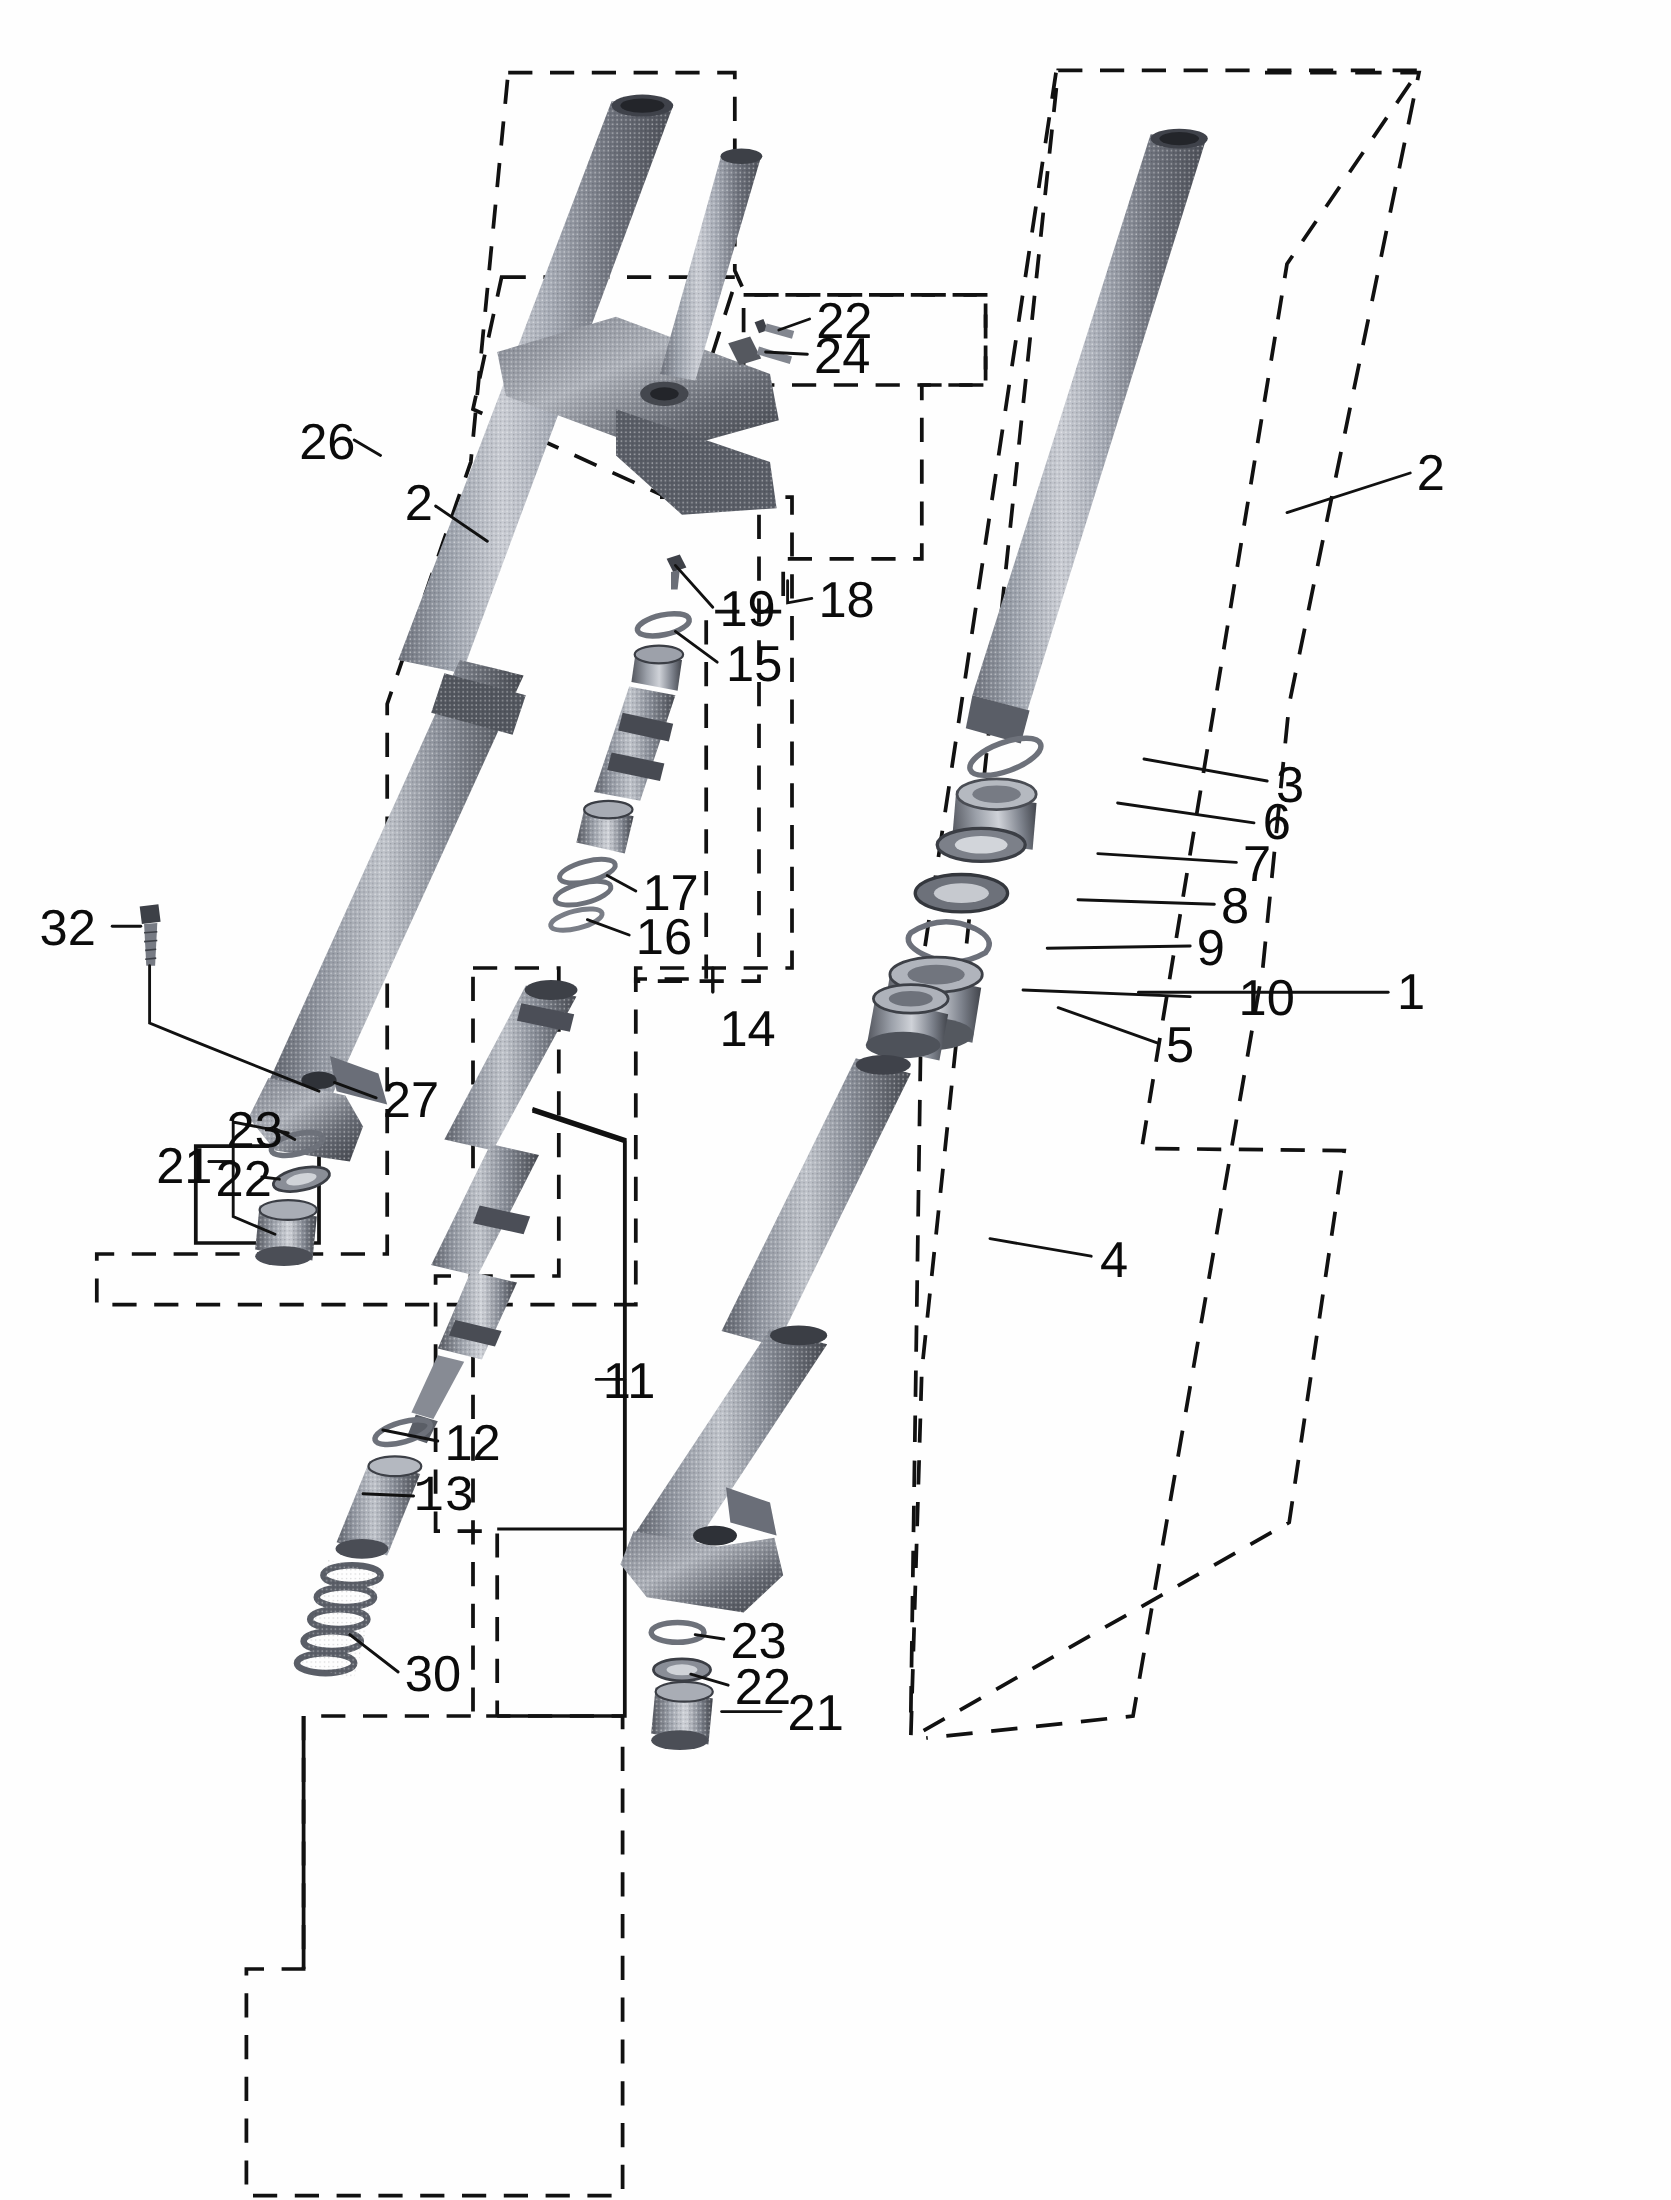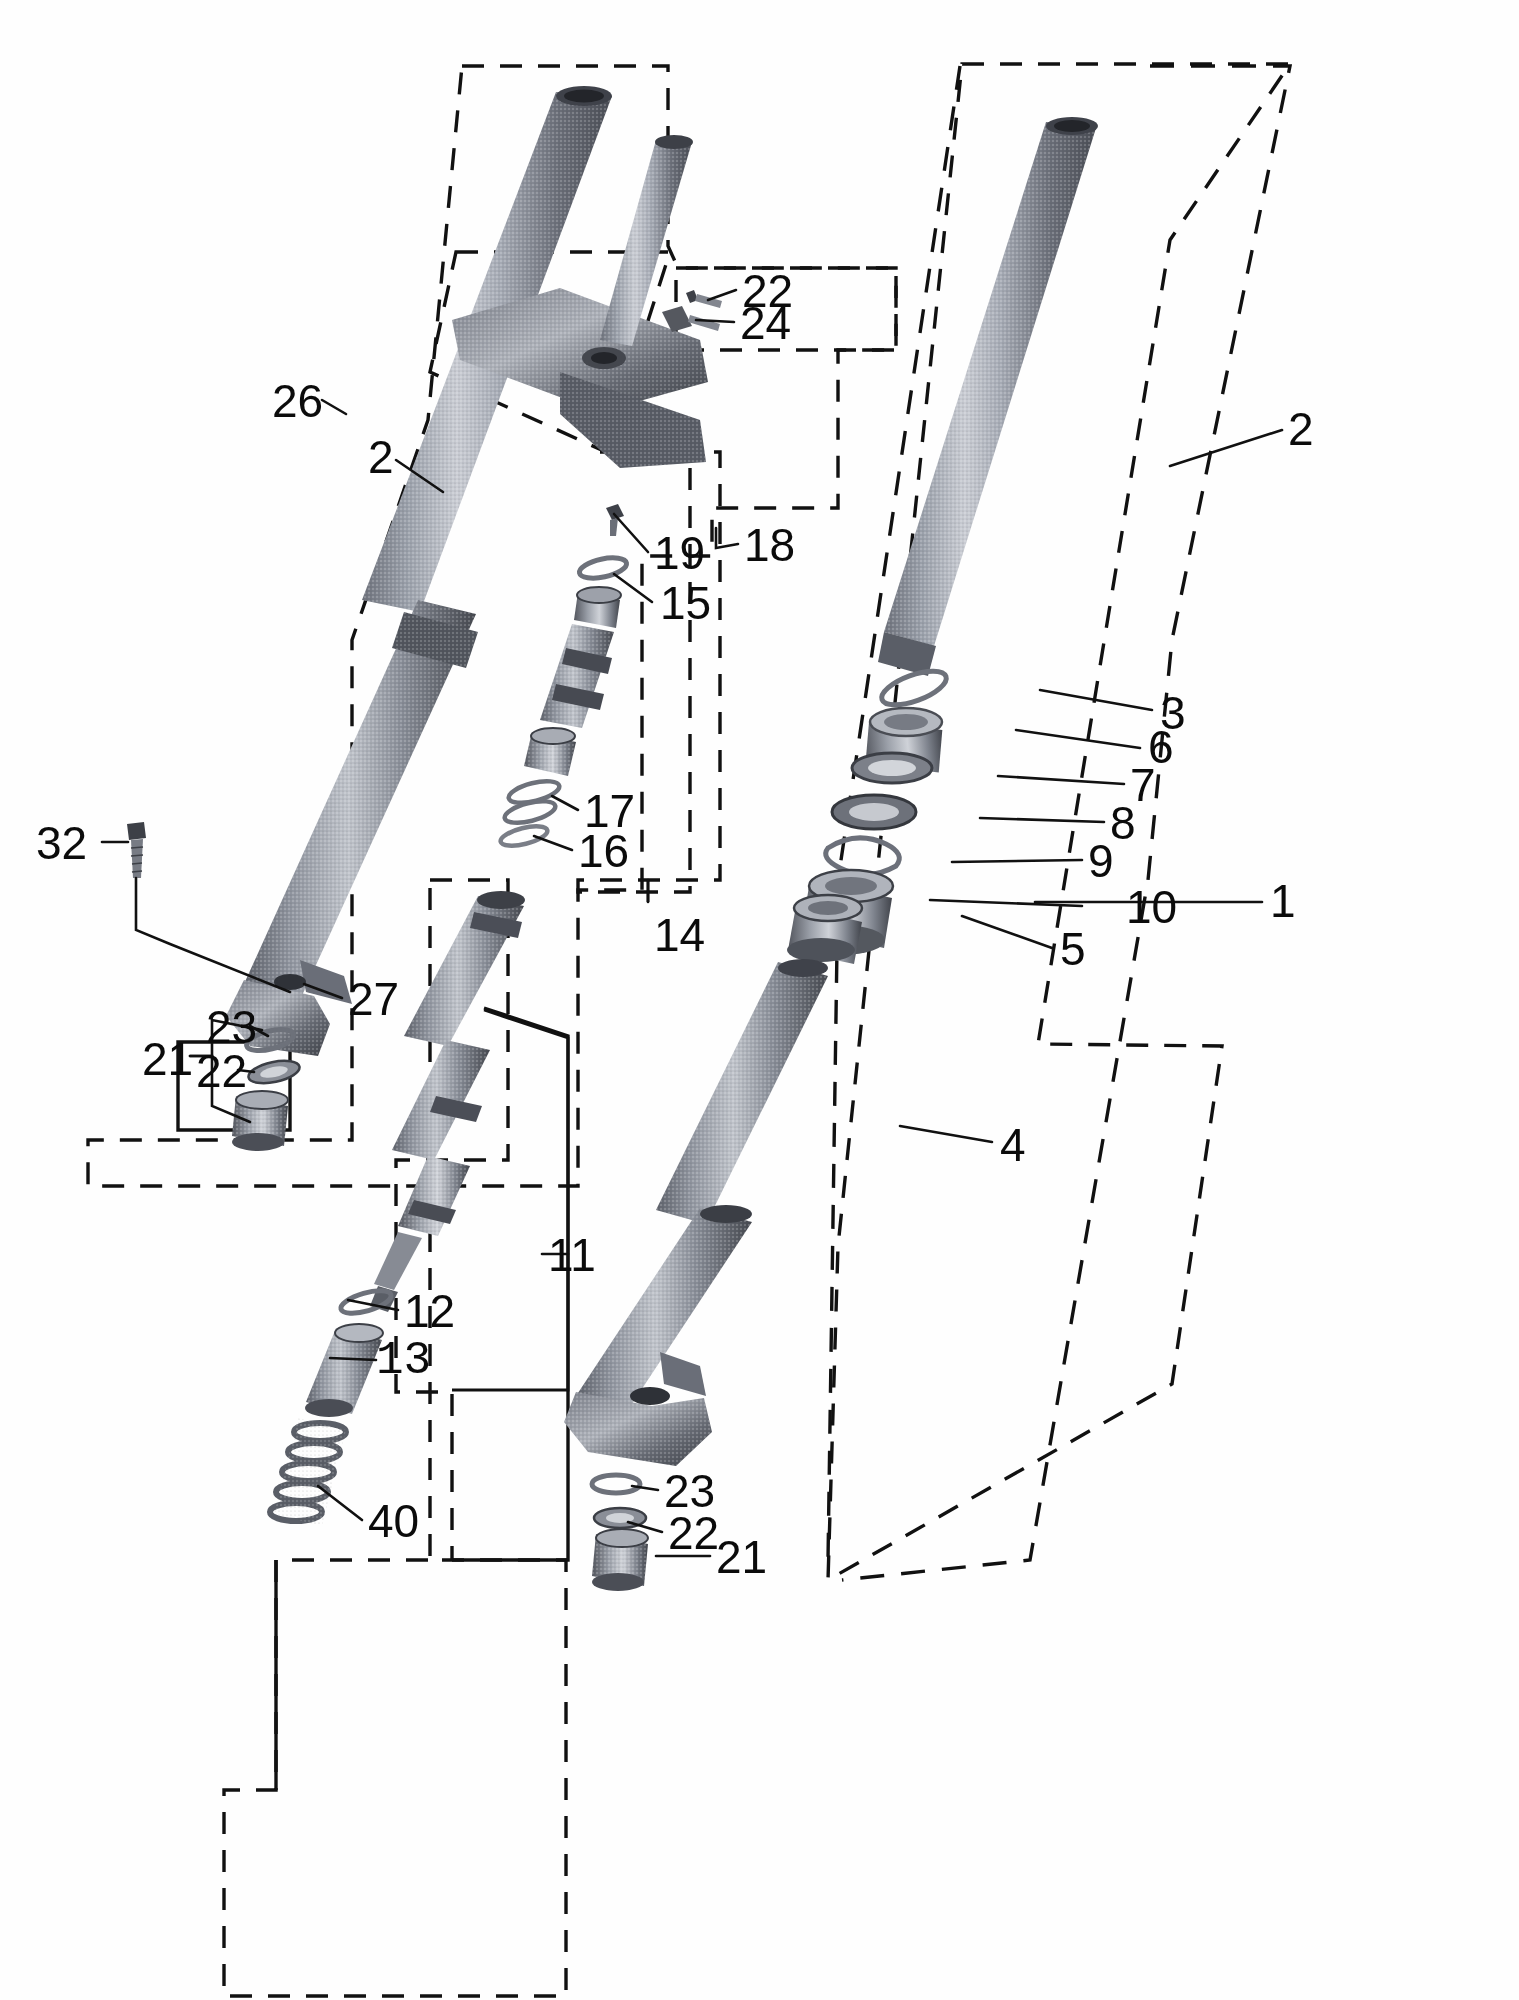--- a/index.html
+++ b/index.html
@@ -399,21 +399,21 @@
 <div class="callout" style="left:1090px;top:884px;margin-left:36px;">10</div>
 <div class="callout" style="left:548px;top:1232px;">11</div>
 <div class="callout" style="left:404px;top:1288px;">12</div>
 <div class="callout" style="left:376px;top:1338px;font-family:Liberation Mono, monospace;">13</div>
 <div class="callout" style="left:624px;top:912px;margin-left:30px;">14</div>
 <div class="callout" style="left:660px;top:580px;">15</div>
 <div class="callout" style="left:578px;top:828px;">16</div>
 <div class="callout" style="left:584px;top:788px;">17</div>
 <div class="callout" style="left:744px;top:522px;">18</div>
 <div class="callout" style="left:654px;top:530px;">19</div>
-<div class="callout" style="left:368px;top:1498px;">40</div>
+<div class="callout" style="left:368px;top:1498px;">30</div>
 <div class="callout" style="left:142px;top:1036px;">21</div>
 <div class="callout" style="left:716px;top:1534px;">21</div>
 <div class="callout" style="left:196px;top:1048px;">22</div>
 <div class="callout" style="left:668px;top:1510px;">22</div>
 <div class="callout" style="left:206px;top:1004px;">23</div>
 <div class="callout" style="left:664px;top:1468px;">23</div>
 <div class="callout" style="left:740px;top:300px;">24</div>
 <div class="callout" style="left:742px;top:268px;">22</div>
 <div class="callout" style="left:272px;top:378px;">26</div>
 <div class="callout" style="left:348px;top:976px;">27</div>

